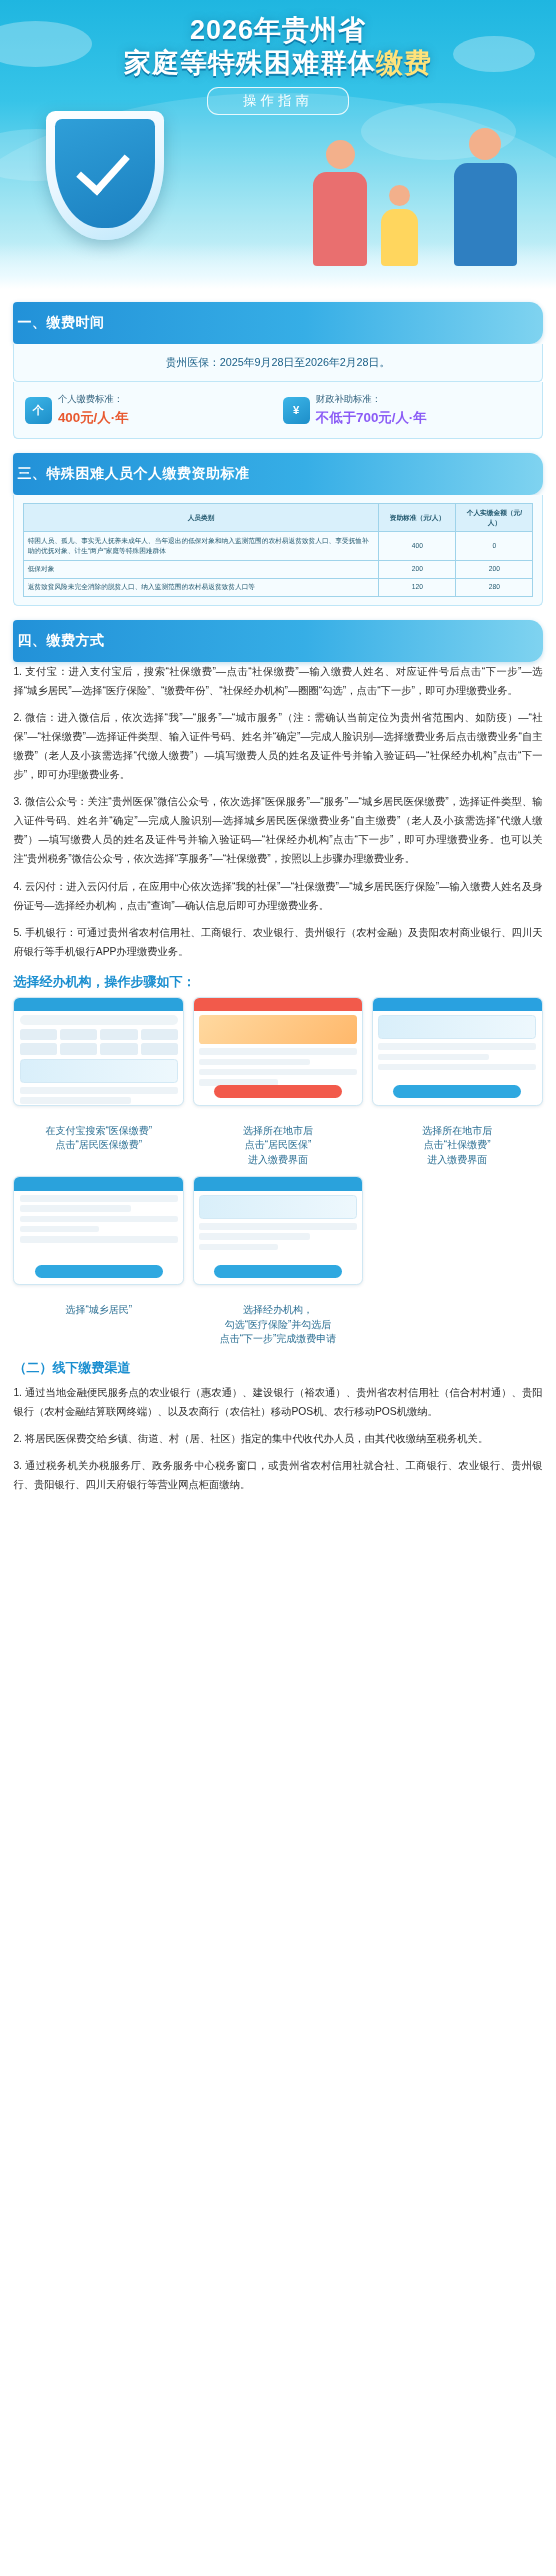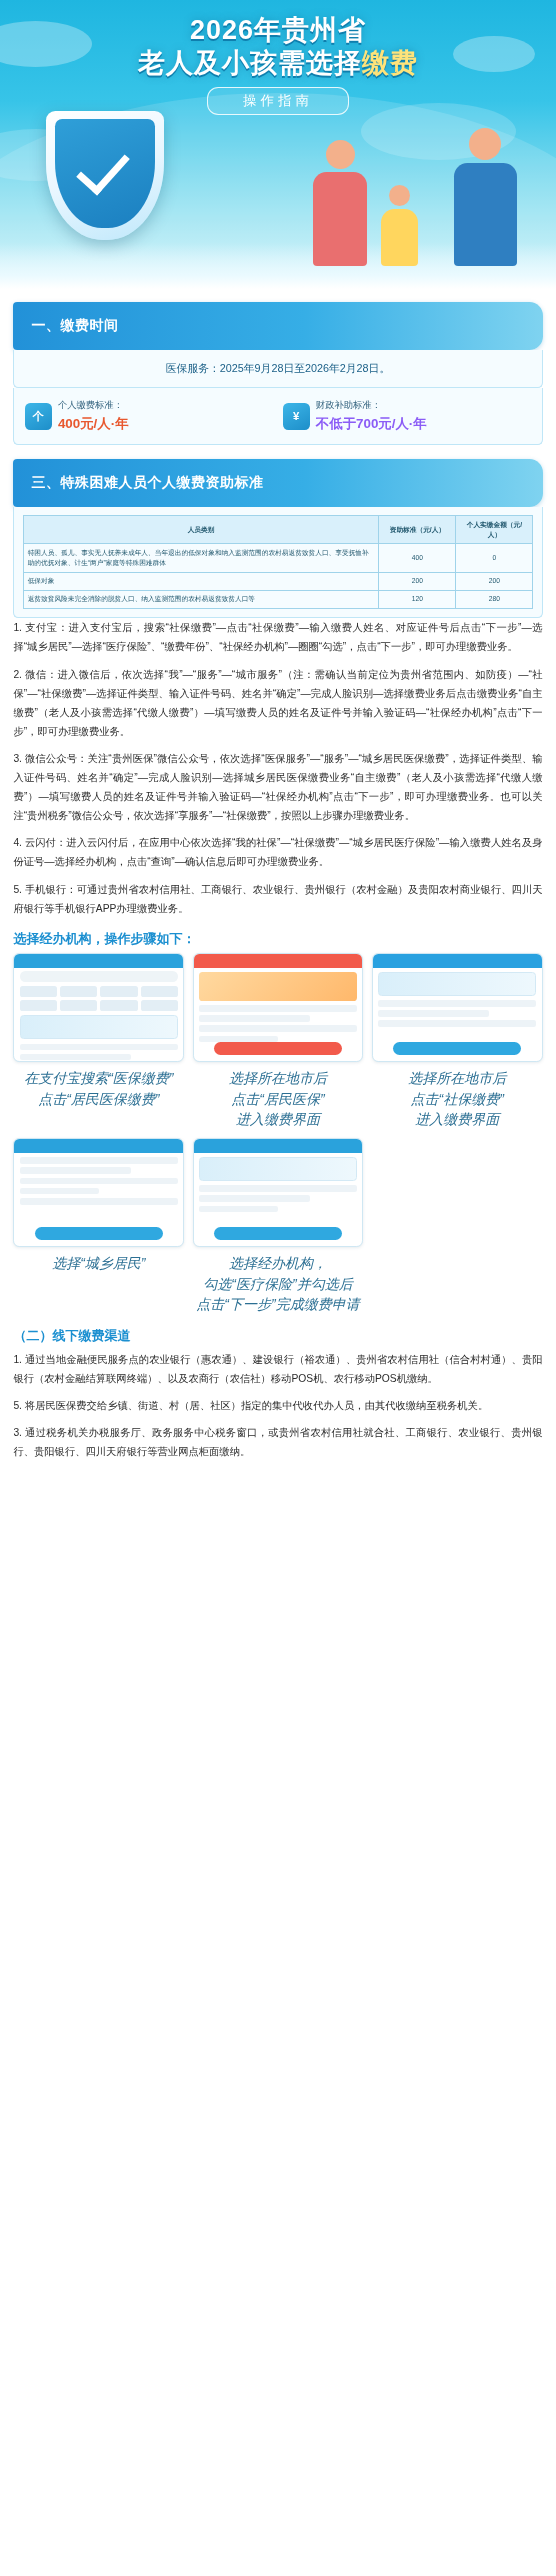--- a/index.html
+++ b/index.html
@@ -85,26 +85,26 @@
   .kid .head { width:21.6px;height:21.6px;background:#f3b08b;margin:0 auto 2.6px; }
   .kid .torso { width:37px;height:57px;background:#ffd65e; }
   .ground {
     position:absolute;left:0;right:0;bottom:0;height:46px;
     background:linear-gradient(180deg,rgba(255,255,255,0) 0%, #eafaff 70%, #ffffff 100%);
   }
 
   
   .sec-head {
     margin:13.4px 13.4px 0;
-    height:48px;
+    height:42px;
     display:flex; align-items:center;
     background:linear-gradient(90deg,#2291d8 0%,#36aee6 55%,#7fd3f0 100%);
     border-radius:4.1px 13.4px 13.4px 4.1px;
     color:#fff; font-size:14px; font-weight:bold; letter-spacing:0.5px;
-    padding-left:18px;
+    padding-left:4px;
     box-shadow:0 1.5px 4.1px rgba(40,140,190,.25);
   }
   .sec-body { margin:0 13.4px; }
 
   
   .panel {
     border:1px solid #bfe6f7; border-top:none;
     border-radius:0 0 5.2px 5.2px;
     background:#f5fcff;
     padding:11.3px 13.4px;
@@ -184,41 +184,41 @@
   .ph-btn {
     position:absolute; left:12%; right:12%; bottom:6.2px; height:13.4px;
     border-radius:6.7px; background:#2fa8e0;
   }
   .ph-btn.red { background:#f25a4b; }
   .ph-banner {
     margin:4.1px 5.2px; height:29px; border-radius:3.6px;
     background:linear-gradient(135deg,#ffd9a0,#ffb86b);
   }
   .step-cap {
-    margin-top:6px; font-size:14px; color:#2b6f93; line-height:1.45;font-style:italic;
+    margin-top:18px; font-size:10px; color:#2b6f93; line-height:1.45;
   }
 
   .tail-note { height:20.6px; }
 </style>
 </head>
 <body>
 
 <div class="page">
 
   <div class="hero">
     <div class="cloud c1"></div>
     <div class="cloud c2"></div>
     <div class="cloud c3"></div>
     <div class="cloud c4"></div>
     <div class="arc"></div>
 
     <div class="hero-title">
       <div class="line1">2026年贵州省</div>
       <div class="line2">
-        <span>老人及小孩需选择</span><span class="hl">缴费</span>
+        <span>家庭等特殊困难群体</span><span class="hl">缴费</span>
       </div>
     </div>
     <div class="hero-sub">操作指南</div>
 
     <div class="shield">
       <div class="body">
         <div class="inner">
             <div class="check"></div>
           </div>
       </div>
@@ -236,21 +236,21 @@
       <div class="fig dad">
         <div class="head"></div>
           <div class="torso"></div>
       </div>
     </div>
     <div class="ground"></div>
   </div>
 
   <div class="sec-head">一、缴费时间</div>
   <div class="sec-body">
-    <div class="panel plain">医保服务：2025年9月28日至2026年2月28日。</div>
+    <div class="panel plain">贵州医保：2025年9月28日至2026年2月28日。</div>
   </div>
 
   <div class="sec-body">
     <div class="std-box">
       <div class="std-item">
         <div class="std-ico">个</div>
         <div class="std-txt">
           <span>个人缴费标准：</span>
           <b>400元/人·年</b>
         </div>
@@ -290,20 +290,21 @@
           <tr>
             <td class="t">返贫致贫风险未完全消除的脱贫人口、纳入监测范围的农村易返贫致贫人口等</td>
             <td class="c">120</td>
             <td class="c">280</td>
           </tr>
         </tbody>
       </table>
     </div>
   </div>
 
+  <div class="sec-head">四、缴费方式</div>
 
   <p class="para">1. 支付宝：进入支付宝后，搜索“社保缴费”—点击“社保缴费”—输入缴费人姓名、对应证件号后点击“下一步”—选择“城乡居民”—选择“医疗保险”、“缴费年份”、“社保经办机构”—圈圈“勾选”，点击“下一步”，即可办理缴费业务。</p>
   <p class="para">2. 微信：进入微信后，依次选择“我”—“服务”—“城市服务”（注：需确认当前定位为贵州省范围内、如防疫）—“社保”—“社保缴费”—选择证件类型、输入证件号码、姓名并“确定”—完成人脸识别—选择缴费业务后点击缴费业务“自主缴费”（老人及小孩需选择“代缴人缴费”）—填写缴费人员的姓名及证件号并输入验证码—“社保经办机构”点击“下一步”，即可办理缴费业务。</p>
   <p class="para">3. 微信公众号：关注“贵州医保”微信公众号，依次选择“医保服务”—“服务”—“城乡居民医保缴费”，选择证件类型、输入证件号码、姓名并“确定”—完成人脸识别—选择城乡居民医保缴费业务“自主缴费”（老人及小孩需选择“代缴人缴费”）—填写缴费人员的姓名及证件号并输入验证码—“社保经办机构”点击“下一步”，即可办理缴费业务。也可以关注“贵州税务”微信公众号，依次选择“享服务”—“社保缴费”，按照以上步骤办理缴费业务。</p>
   <p class="para">4. 云闪付：进入云闪付后，在应用中心依次选择“我的社保”—“社保缴费”—“城乡居民医疗保险”—输入缴费人姓名及身份证号—选择经办机构，点击“查询”—确认信息后即可办理缴费业务。</p>
   <p class="para">5. 手机银行：可通过贵州省农村信用社、工商银行、农业银行、贵州银行（农村金融）及贵阳农村商业银行、四川天府银行等手机银行APP办理缴费业务。</p>
 
   <div class="sub-head">选择经办机构，操作步骤如下：</div>
 
   <div class="steps">
@@ -386,18 +387,18 @@
         <div class="ph-btn"></div>
       </div>
       <div class="step-cap">选择经办机构，<br>勾选“医疗保险”并勾选后<br>点击“下一步”完成缴费申请</div>
     </div>
 
     <div class="step"></div>
   </div>
 
   <div class="sub-head">（二）线下缴费渠道</div>
   <p class="para">1. 通过当地金融便民服务点的农业银行（惠农通）、建设银行（裕农通）、贵州省农村信用社（信合村村通）、贵阳银行（农村金融结算联网终端）、以及农商行（农信社）移动POS机、农行移动POS机缴纳。</p>
-  <p class="para">5. 将居民医保费交给乡镇、街道、村（居、社区）指定的集中代收代办人员，由其代收缴纳至税务机关。</p>
+  <p class="para">2. 将居民医保费交给乡镇、街道、村（居、社区）指定的集中代收代办人员，由其代收缴纳至税务机关。</p>
   <p class="para">3. 通过税务机关办税服务厅、政务服务中心税务窗口，或贵州省农村信用社就合社、工商银行、农业银行、贵州银行、贵阳银行、四川天府银行等营业网点柜面缴纳。</p>
 
   <div class="tail-note"></div>
 </div>
 
 
 </body></html>

